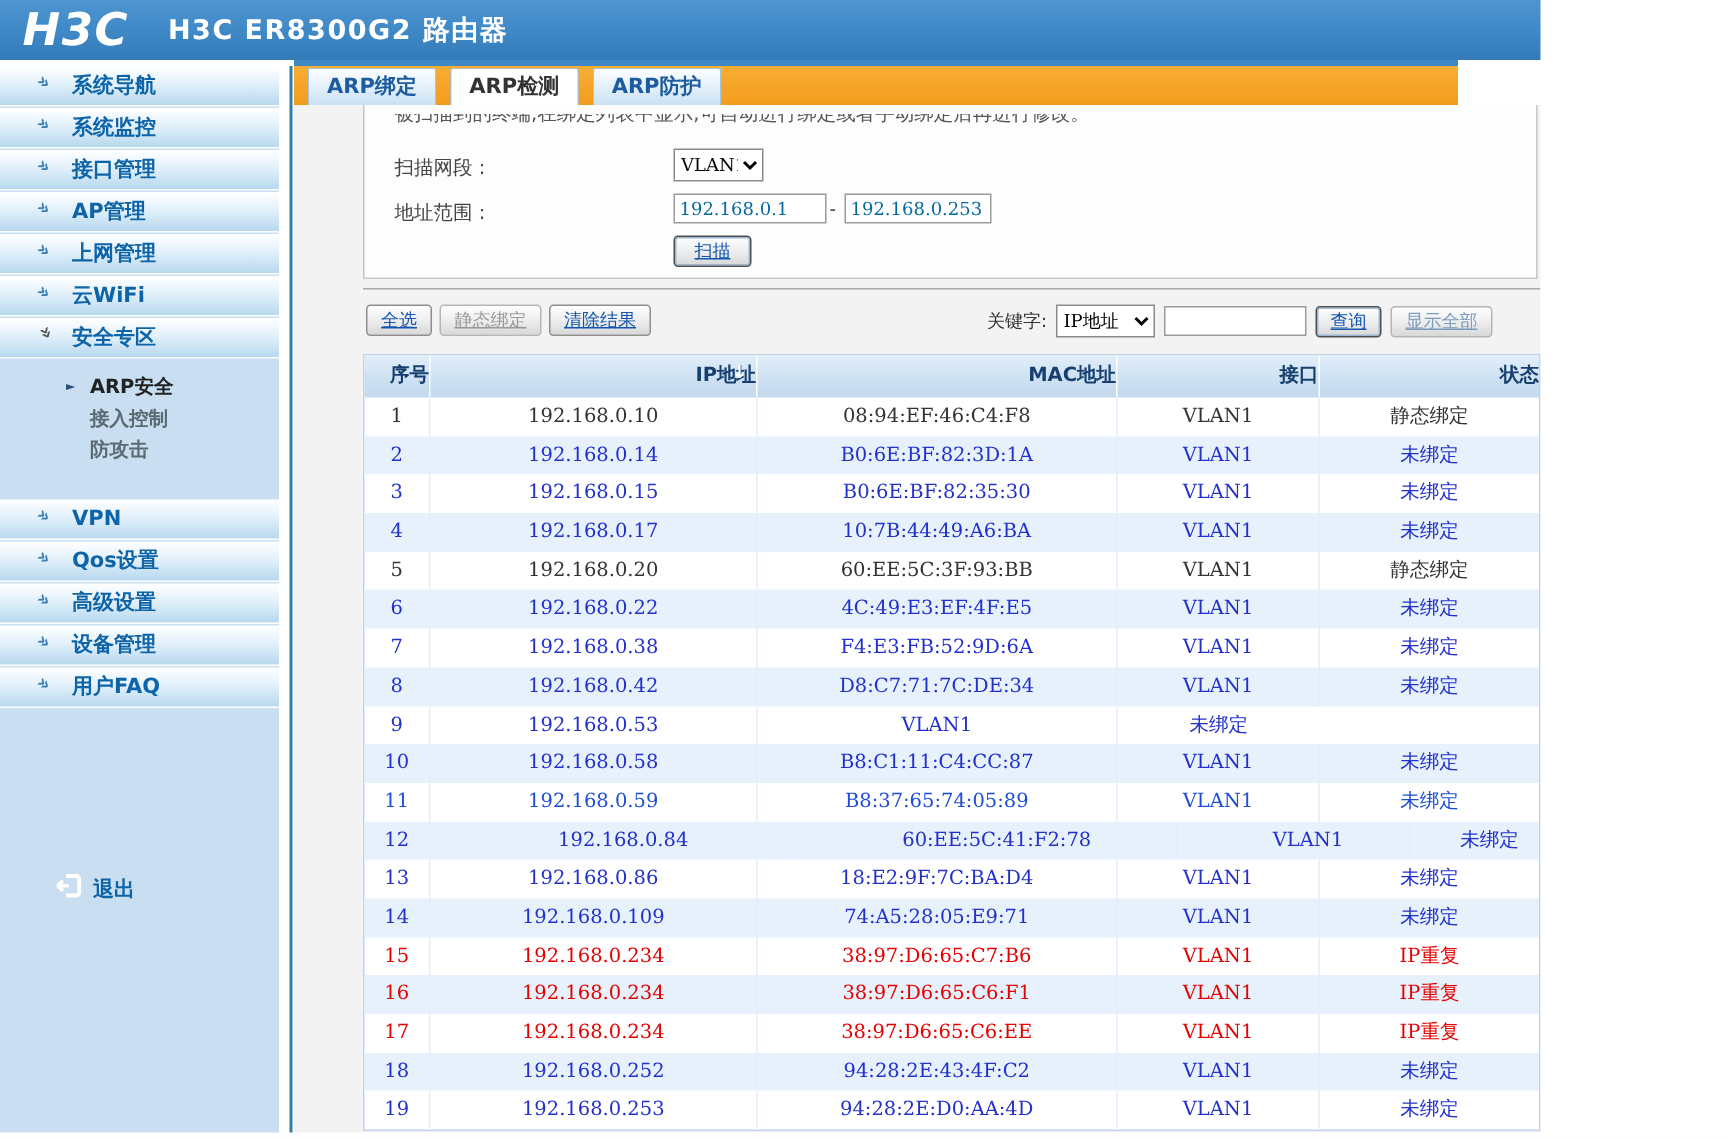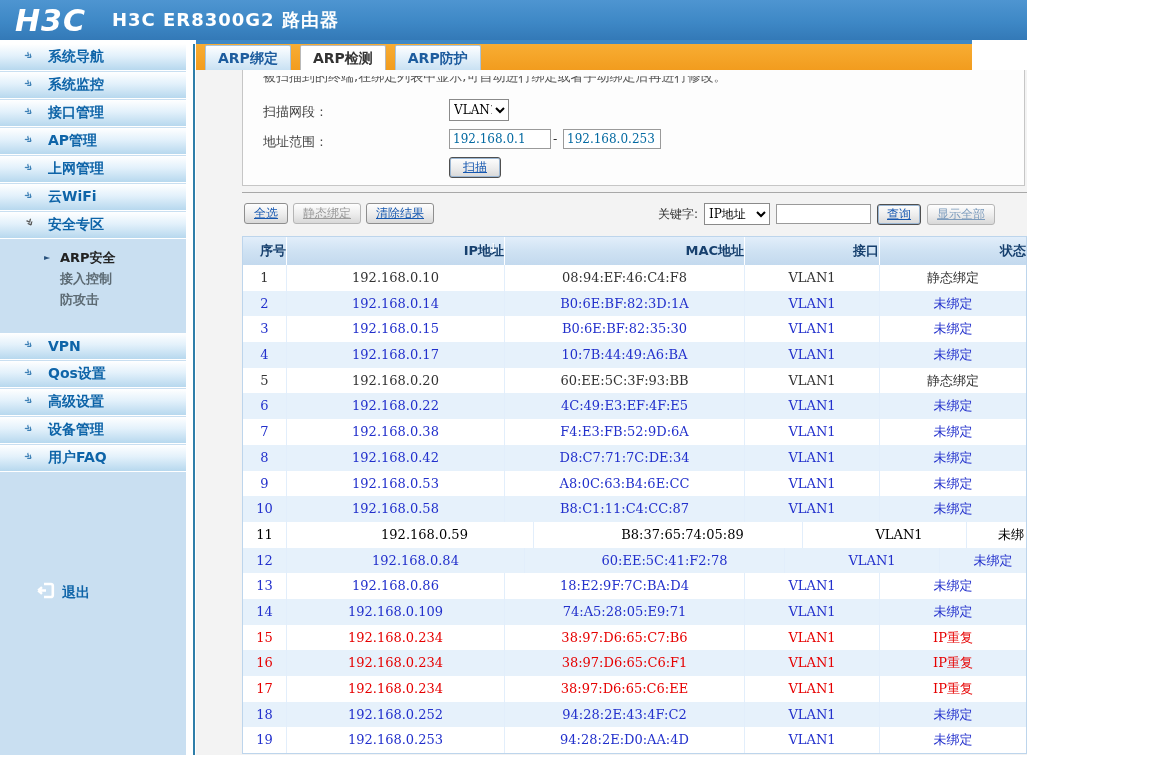--- a/index.html
+++ b/index.html
@@ -284,32 +284,31 @@
             <div class="tr" style="color: rgb(34, 48, 204);">
               <div class="td">8</div>
               <div class="td">192.168.0.42</div>
               <div class="td">D8:C7:71:7C:DE:34</div>
               <div class="td">VLAN1</div>
               <div class="td">未绑定</div>
             </div>
             <div class="tr" style="color: rgb(34, 48, 204);">
               <div class="td">9</div>
               <div class="td">192.168.0.53</div>
-              <div class="td">A8:0C:63:B4:6E:CC</div>
               <div class="td">VLAN1</div>
               <div class="td">未绑定</div>
             </div>
             <div class="tr" style="color: rgb(34, 48, 204);">
               <div class="td">10</div>
               <div class="td">192.168.0.58</div>
               <div class="td">B8:C1:11:C4:CC:87</div>
               <div class="td">VLAN1</div>
               <div class="td">未绑定</div>
             </div>
-            <div class="tr" style="color: #000000; gap: 29px;">
+            <div class="tr" style="color: #1d4ed8;">
               <div class="td">11</div>
               <div class="td">192.168.0.59</div>
               <div class="td">B8:37:65:74:05:89</div>
               <div class="td">VLAN1</div>
               <div class="td">未绑定</div>
             </div>
             <div class="tr" style="color: rgb(34, 48, 204); gap: 20px;">
               <div class="td">12</div>
               <div class="td">192.168.0.84</div>
               <div class="td">60:EE:5C:41:F2:78</div>

